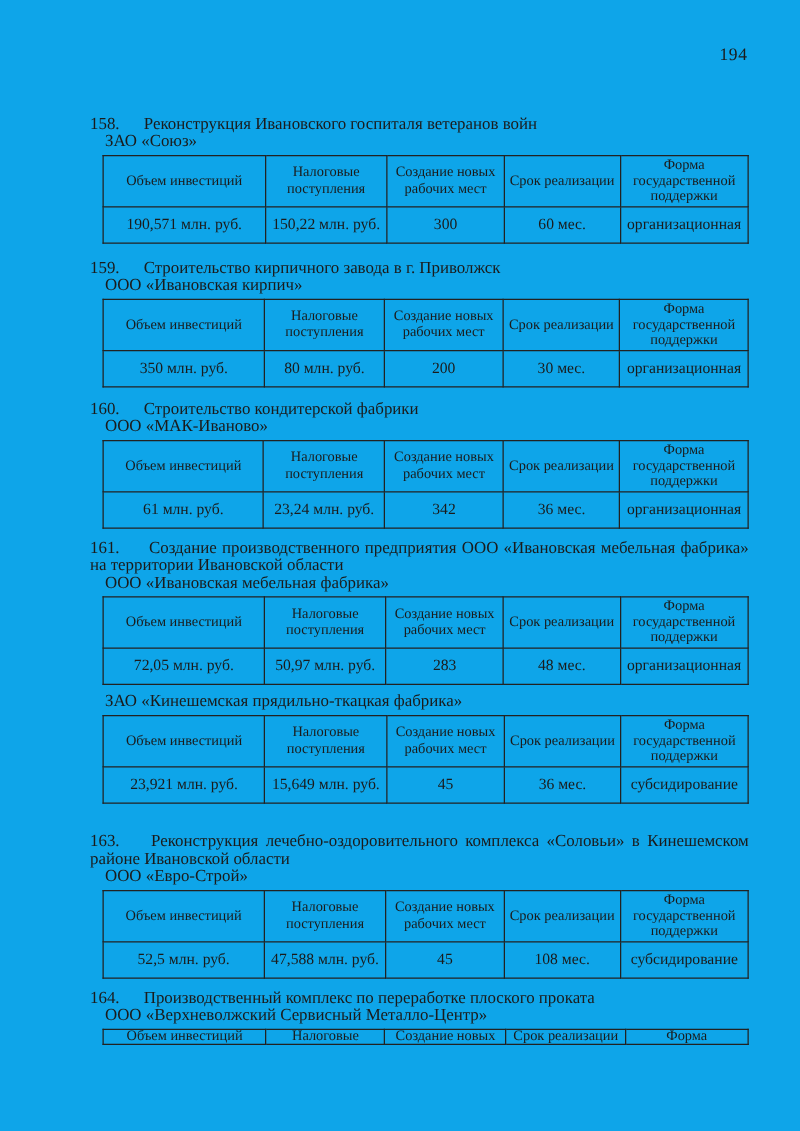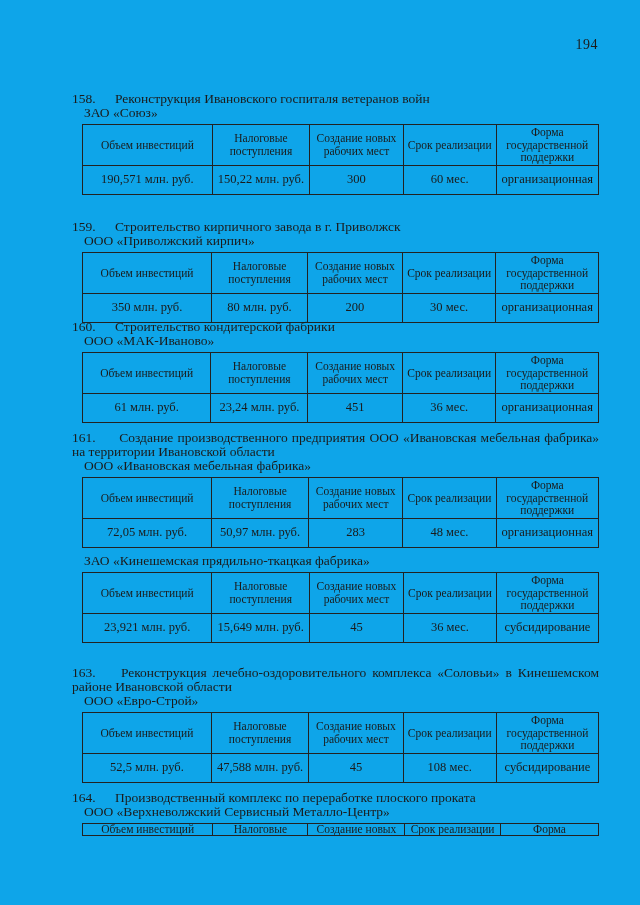--- a/index.html
+++ b/index.html
@@ -64,23 +64,23 @@
         <td>190,571 млн. руб.</td>
         <td>150,22 млн. руб.</td>
         <td>300</td>
         <td>60 мес.</td>
         <td>организационная</td>
       </tr>
     </tbody>
       </table>
   </div>
 
-  <div class="section" style="top:220px">
+  <div class="section" style="top:207px">
     <div class="h-line h-first"><span class="num">159.</span><span>Строительство кирпичного завода в г. Приволжск</span></div>
-    <div class="company">ООО «Приволжский кирпич»</div>
+    <div class="company">ООО «Ивановская кирпич»</div>
     <table class="invest">
       <tbody>
           <tr>
         <th class="c1">Объем инвестиций</th>
         <th class="c2">Налоговые поступления</th>
         <th class="c3">Создание новых рабочих мест</th>
         <th class="c4">Срок реализации</th>
         <th class="c5">Форма государственной поддержки</th>
       </tr>
       <tr>
@@ -102,21 +102,21 @@
           <tr>
         <th class="c1">Объем инвестиций</th>
         <th class="c2">Налоговые поступления</th>
         <th class="c3">Создание новых рабочих мест</th>
         <th class="c4">Срок реализации</th>
         <th class="c5">Форма государственной поддержки</th>
       </tr>
       <tr>
         <td>61 млн. руб.</td>
         <td>23,24 млн. руб.</td>
-        <td>451</td>
+        <td>342</td>
         <td>36 мес.</td>
         <td>организационная</td>
       </tr>
     </tbody>
       </table>
   </div>
 
   <div class="section" style="top:431px">
     <div class="h-line h-first just"><span class="num">161.</span> <span>Создание производственного предприятия ООО «Ивановская мебельная фабрика»</span></div>
     <div class="h-line">на территории Ивановской области</div>

